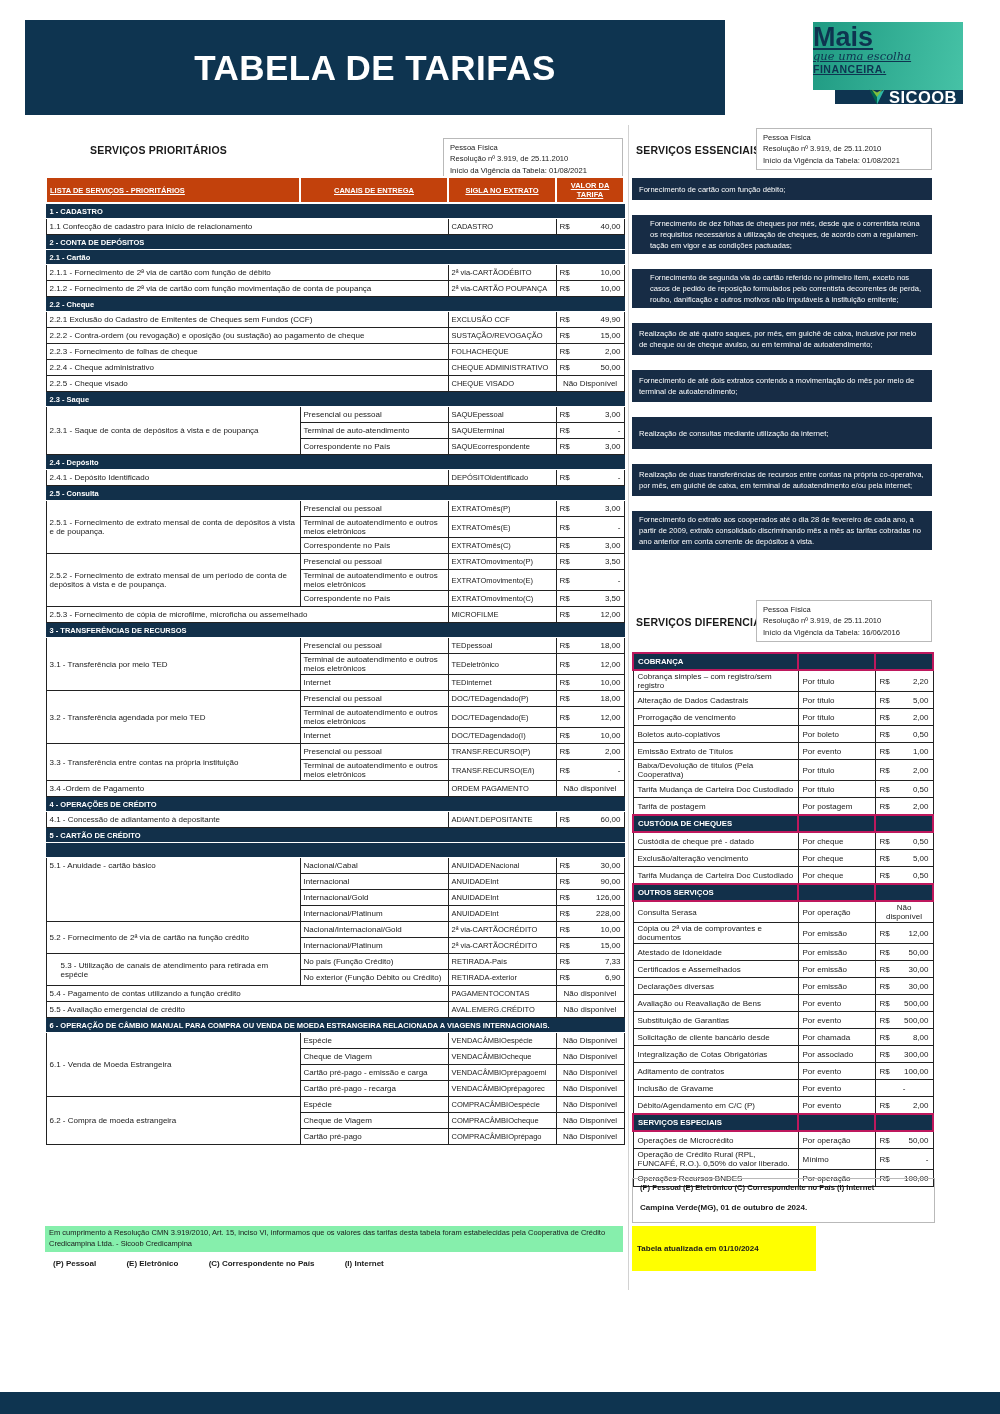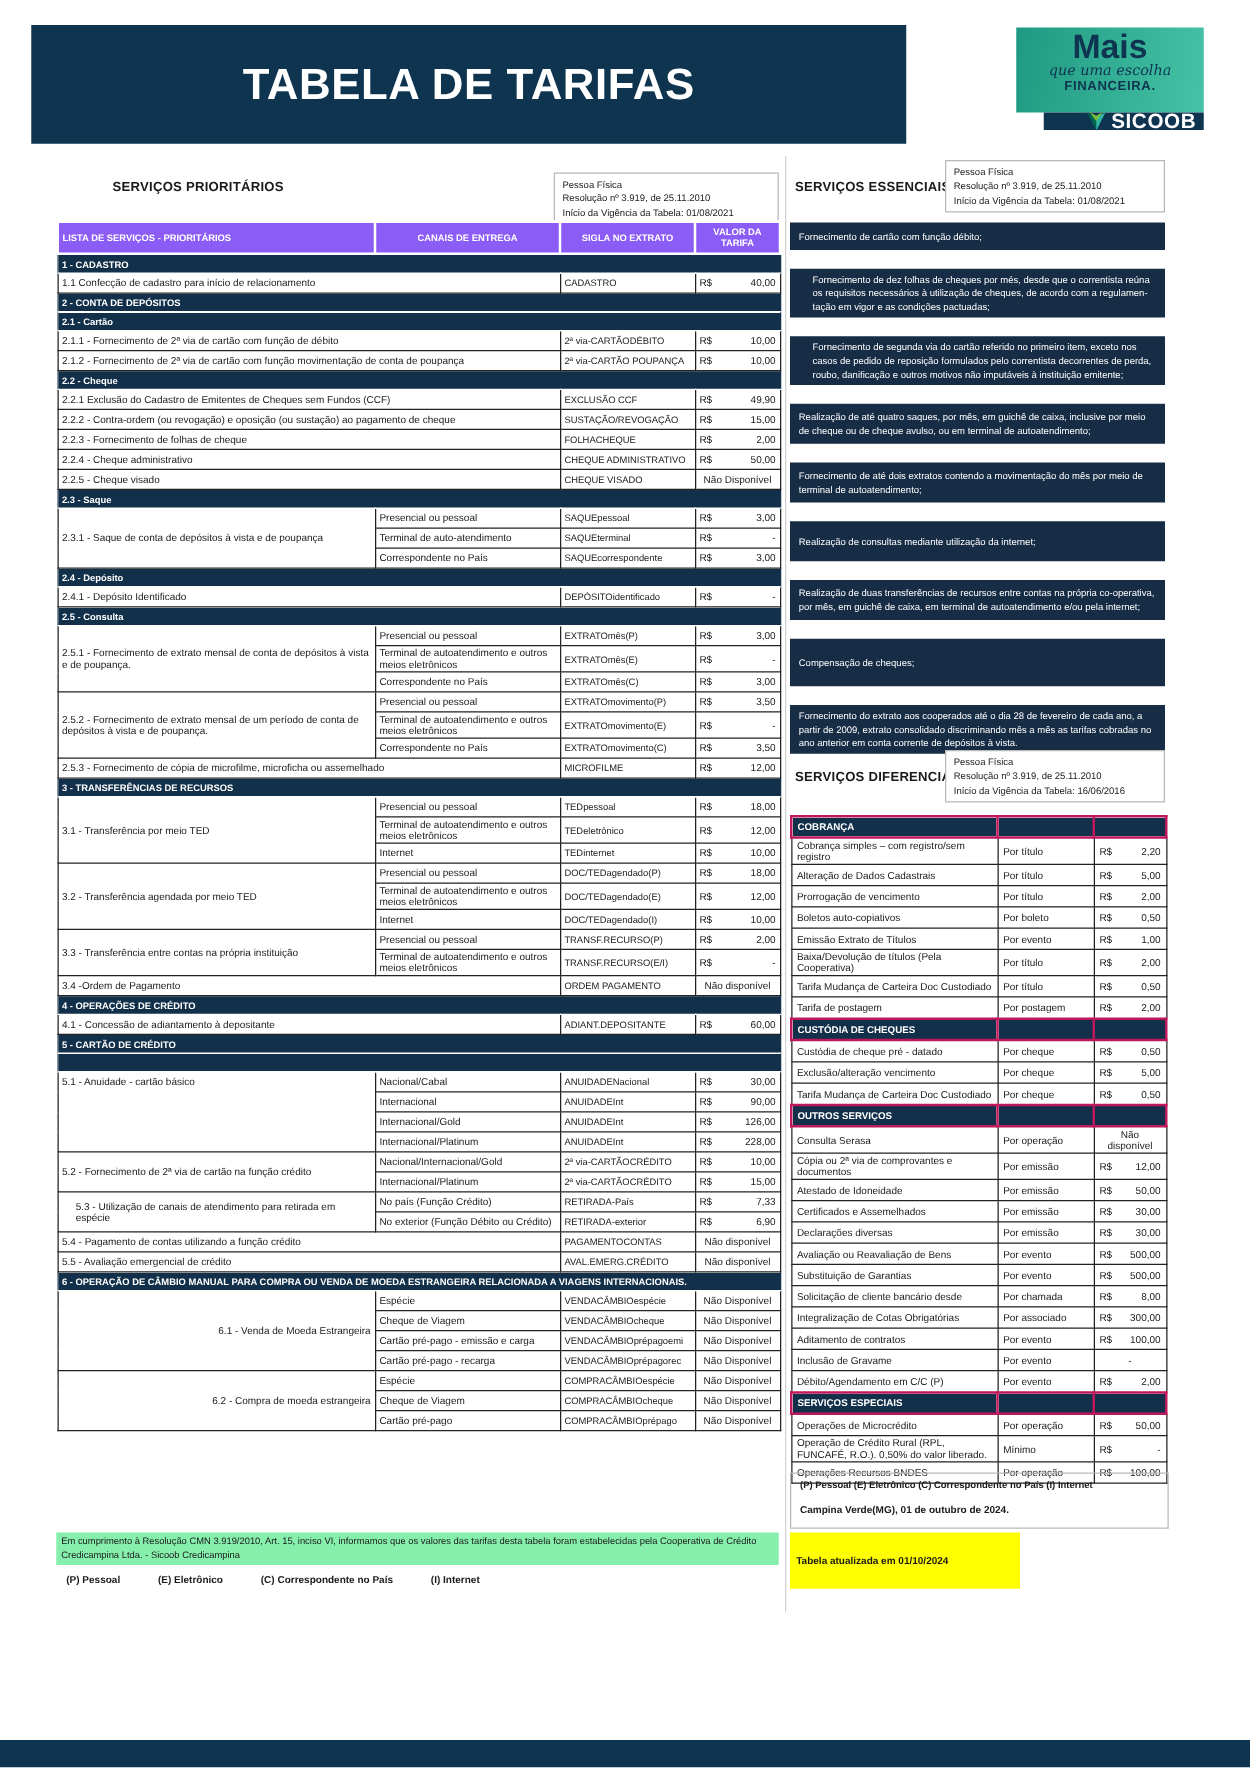--- a/index.html
+++ b/index.html
@@ -2,48 +2,48 @@
 <html><head>
 <meta charset="utf-8">
 <style>
   html,body{margin:0;padding:0;background:#fff;}
   body{width:1000px;height:1414px;position:relative;font-family:"Liberation Sans",sans-serif;color:#1a1a1a;overflow:hidden;}
 
   
   .topbar{position:absolute;left:25px;top:20px;width:700px;height:95px;background:#0e3450;}
   .topbar h1{margin:0;color:#fff;font-size:35px;font-weight:bold;line-height:95px;text-align:center;letter-spacing:.5px;}
   .brand{position:absolute;left:813px;top:22px;width:150px;height:68px;background:linear-gradient(100deg,#1f9a82,#46c2a6);
-         color:#0e3450;text-align:center;padding-top:2px;box-sizing:border-box;}
+         color:#0e3450;padding-top:2px;box-sizing:border-box;text-decoration:underline;}
   .brand .b1{font-size:27px;font-weight:bold;line-height:26px;}
   .brand .b2{font-family:"DejaVu Serif",serif;font-style:italic;font-size:11.5px;line-height:13px;}
   .brand .b3{font-size:10.5px;font-weight:bold;letter-spacing:.5px;line-height:13px;}
   .sicoob{position:absolute;left:835px;top:90px;width:128px;height:14px;background:#0e3450;color:#fff;
           display:flex;align-items:center;justify-content:flex-end;padding-right:6px;box-sizing:border-box;
           font-weight:bold;font-size:16.5px;letter-spacing:.5px;}
   .sicoob svg{margin-right:3px;}
 
   
   .colhead{position:absolute;font-size:10.5px;font-weight:bold;letter-spacing:.2px;}
   .infobox{position:absolute;border:1px solid #b9b9b9;background:#fff;font-size:7.6px;line-height:1.5;
            padding:3px 6px;box-sizing:border-box;}
   .divider{position:absolute;left:628px;top:125px;width:1px;height:1165px;background:#d2d2d2;}
 
   
   table{border-collapse:collapse;table-layout:fixed;background:#fff;}
   .lt{position:absolute;left:45px;top:176px;width:578px;border:1px solid #111;}
   .lt th,.lt td{border:1px solid #222;font-size:8px;padding:1px 3px;overflow:hidden;vertical-align:middle;}
-  .lt thead th{background:#8b5cf6;color:#fff;border:2px solid #fff;height:22px;font-size:7.5px;font-weight:bold;text-align:center;}
+  .lt thead th{background:#c2410c;color:#fff;border:2px solid #fff;height:22px;font-size:7.5px;font-weight:bold;text-align:center;text-decoration:underline;}
   .lt thead th:first-child{text-align:left;}
   .lt tr.sec td{background:#12304a;color:#fff;font-weight:bold;font-size:7.5px;height:12px;border:1px solid #12304a;border-top:1px solid #fff;border-bottom:1px solid #fff;}
   .lt td{height:13px;}
   td.sigla{font-size:7.5px;}
   td.money .cur{float:left;}
   td.money .amt{float:right;}
   td.na{text-align:center;}
-  td.center{text-align:right;}
+  td.center{text-align:left;}
   td.indent{padding-left:14px;}
   td.top{vertical-align:top;padding-top:3px;}
 
   .rt{position:absolute;left:632px;top:652px;width:300px;border:1px solid #111;}
   .rt td{border:1px solid #222;font-size:8px;padding:1px 4px;height:14px;overflow:hidden;vertical-align:middle;}
   .rt tr.sec td{background:#12304a;color:#fff;font-weight:bold;font-size:7.8px;height:13px;border:2px solid #be185d;}
 
   
   .blocks{position:absolute;left:632px;top:178px;width:300px;}
   .blk{background:#172c45;color:#fff;font-size:7.6px;line-height:1.45;padding:3px 7px;display:flex;align-items:center;
@@ -511,21 +511,20 @@
 </div>
 
 <div class="blocks">
     <div class="blk">Fornecimento de cartão com função débito;</div>
     <div class="blk">Fornecimento de dez folhas de cheques  por més, desde que o correntista reúna os requisitos necessários à utilização de cheques, de acordo com a regulamen-tação em vigor e as condições pactuadas;</div>
     <div class="blk">Fornecimento de segunda via do cartão referido no primeiro item, exceto nos casos de pedido de reposição formulados pelo correntista decorrentes de perda, roubo, danificação e outros motivos não imputáveis à instituição emitente;</div>
     <div class="blk">Realização de até quatro saques, por mês, em guichê de caixa, inclusive por meio de cheque ou de cheque avulso, ou em terminal de autoatendimento;</div>
     <div class="blk">Fornecimento de  até  dois extratos contendo a movimentação  do  mês por  meio  de terminal de autoatendimento;</div>
     <div class="blk">Realização de consultas mediante utilização da internet;</div>
     <div class="blk">Realização de duas transferências de recursos entre contas na própria co-operativa, por mês, em guichê de caixa, em terminal de autoatendimento  e/ou pela internet;</div>
-    <div class="blk">Compensação de cheques;</div>
     <div class="blk">Fornecimento do extrato aos cooperados até o dia 28 de fevereiro de cada ano, a partir de 2009, extrato consolidado discriminando mês a mês as tarifas cobradas no ano anterior em conta corrente de depósitos à vista.</div>
   </div>
 
 <div class="colhead" style="left:636px;top:616px;">SERVIÇOS DIFERENCIADOS</div>
 <div class="infobox" style="left:756px;top:600px;width:176px;">
   <div>Pessoa Física</div>
   <div>Resolução nº 3.919, de 25.11.2010</div>
   <div>Início da Vigência da Tabela:  16/06/2016</div>
 </div>
 

